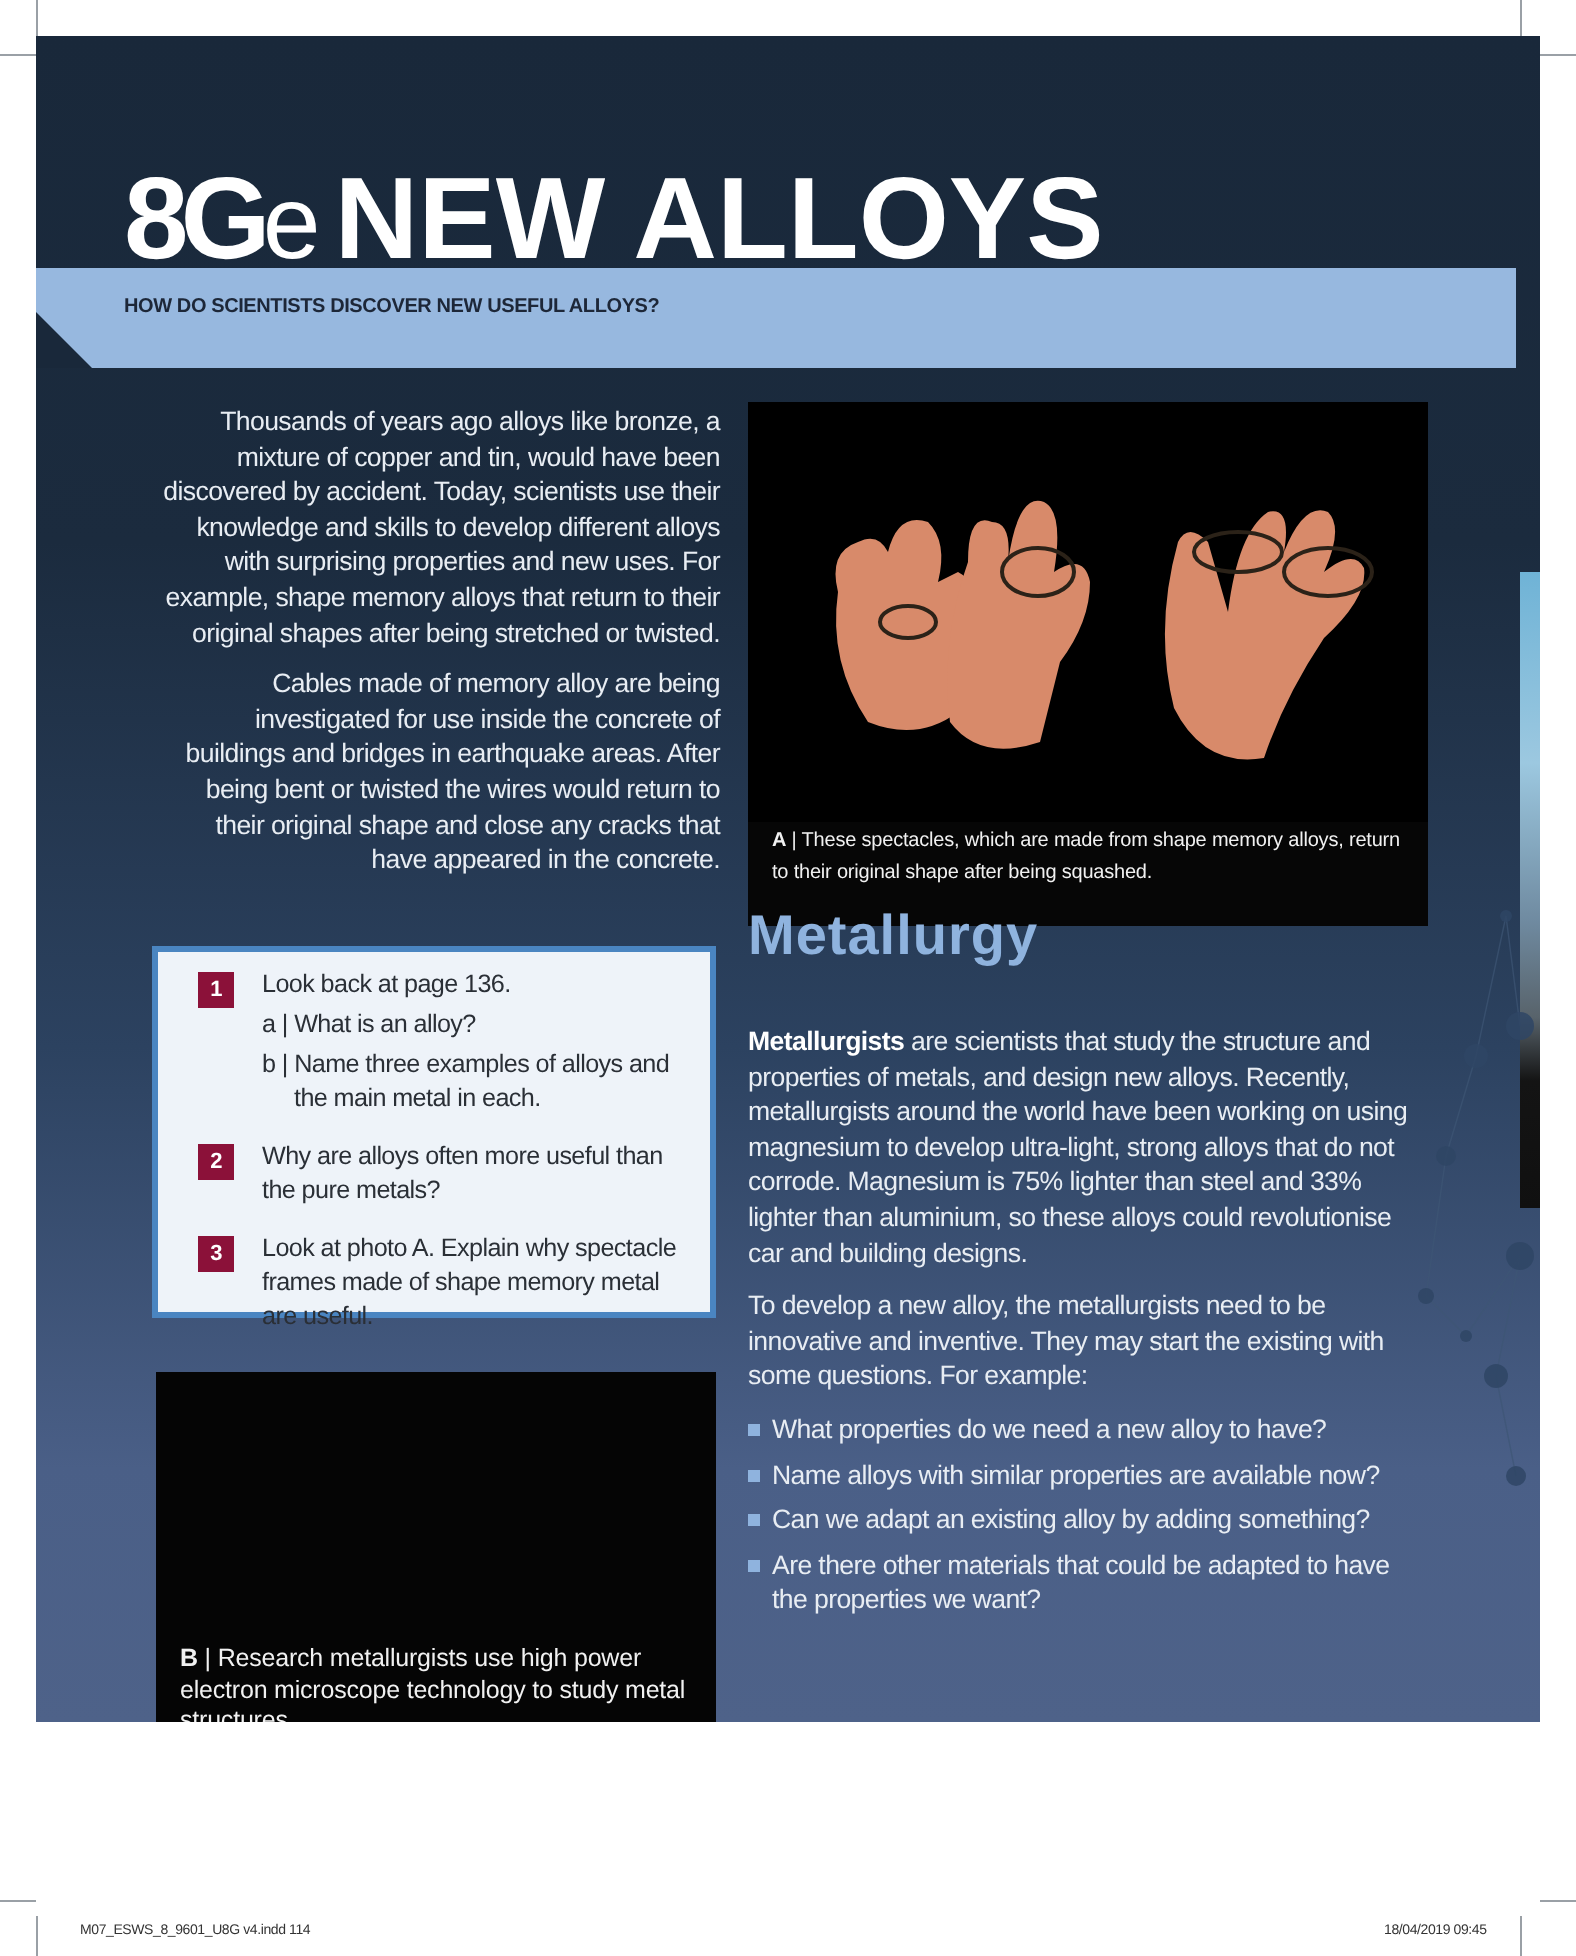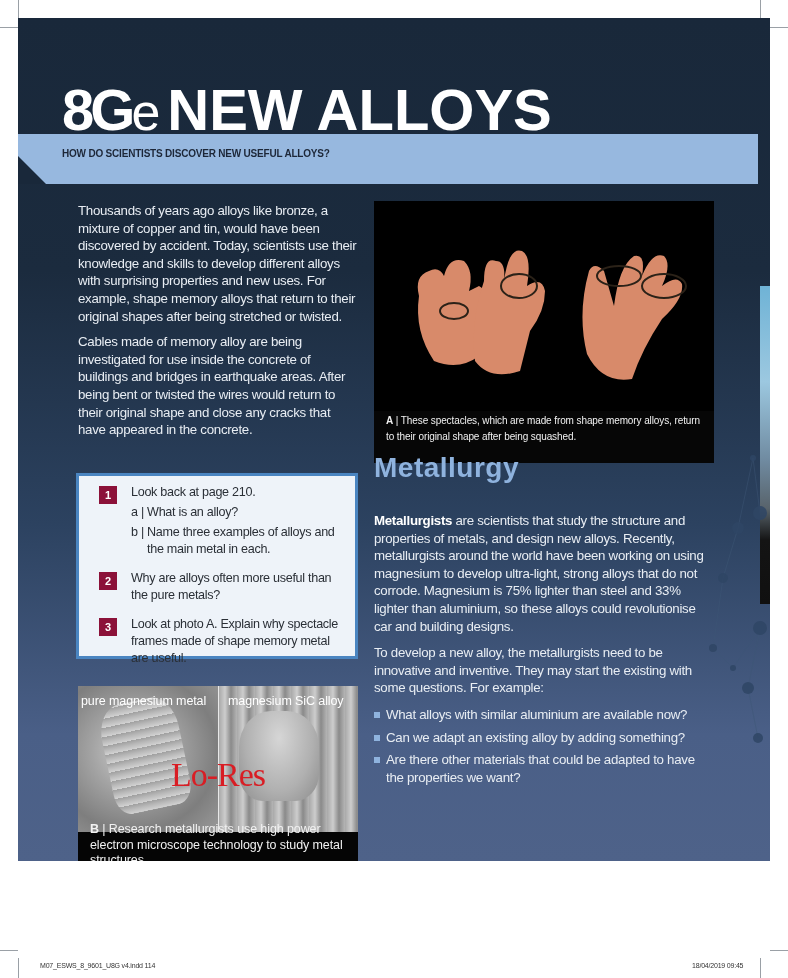--- a/index.html
+++ b/index.html
@@ -37,21 +37,21 @@
     position: absolute; left: 0; top: 116px; width: 740px; height: 50px;
     background: #97b8df;
   }
   .subtitle-text {
     position: absolute; left: 44px; top: 14px; font-size: 10px; font-weight: 700;
     color: #1d2738; letter-spacing: -0.2px; white-space: nowrap;
   }
 
   .body-text { color: #e8edf3; font-size: 13.3px; line-height: 17.6px; letter-spacing: -0.3px; }
 
-  .intro { position: absolute; left: 60px; top: 184px; width: 282px; }
+  .intro { position: absolute; left: 60px; top: 184px; width: 282px; text-align: right; }
   .intro p { margin-bottom: 8px; }
 
   
   .qbox {
     position: absolute; left: 58px; top: 455px; width: 282px; height: 186px;
     background: #eef3f9; border: 3px solid #4a85c1;
     padding: 8px 10px 6px 10px;
   }
   .q { position: relative; padding-left: 42px; color: #2a2f36; font-size: 12.6px; line-height: 17px; letter-spacing: -0.3px; }
   .q .num {
@@ -181,21 +181,21 @@
   </div>
 
   <div class="intro body-text">
     <p>Thousands of years ago alloys like bronze, a mixture of copper and tin, would have been discovered by accident. Today, scientists use their knowledge and skills to develop different alloys with surprising properties and new uses. For example, shape memory alloys that return to their original shapes after being stretched or twisted.</p>
     <p>Cables made of memory alloy are being investigated for use inside the concrete of buildings and bridges in earthquake areas. After being bent or twisted the wires would return to their original shape and close any cracks that have appeared in the concrete.</p>
   </div>
 
   <div class="qbox">
     <div class="q">
       <span class="num">1</span>
-      <div>Look back at page 210.</div>
+      <div>Look back at page 136.</div>
       <div class="sub">a | What is an alloy?</div>
       <div class="sub b">b | Name three examples of alloys and the main metal in each.</div>
     </div>
     <div class="q" style="margin-top:12px;">
       <span class="num">2</span>
       <div>Why are alloys often more useful than the pure metals?</div>
     </div>
     <div class="q" style="margin-top:12px;">
       <span class="num">3</span>
       <div>Look at photo A. Explain why spectacle frames made of shape memory metal are useful.</div>
@@ -219,37 +219,29 @@
     </svg>
     <div class="caption-band"><b>A</b><span> | These spectacles, which are made from shape memory alloys, return to their original shape after being squashed.</span></div>
   </div>
 
   <div class="section-heading">Metallurgy</div>
 
   <div class="metallurgy body-text">
     <p><b>Metallurgists</b><span> are scientists that study the structure and properties of metals, and design new alloys. Recently, metallurgists around the world have been working on using magnesium to develop ultra-light, strong alloys that do not corrode. Magnesium is 75% lighter than steel and 33% lighter than aluminium, so these alloys could revolutionise car and building designs.</span></p>
     <p>To develop a new alloy, the metallurgists need to be innovative and inventive. They may start the existing with some questions. For example:</p>
     <ul class="bullets">
-      <li><span class="sq"></span></li>
-      <li><span class="sq"></span><span>What alloys with similar aluminium are available now?</span></li>
+      <li><span class="sq"></span><span>What properties do we need a new alloy to have?</span></li>
+      <li><span class="sq"></span><span>Name alloys with similar properties are available now?</span></li>
       <li><span class="sq"></span><span>Can we adapt an existing alloy by adding something?</span></li>
       <li><span class="sq"></span></li>
       <li><span class="sq"></span><span>Are there other materials that could be adapted to have the properties we want?</span></li>
     </ul>
   </div>
 
   <div class="photo-b">
-    <div class="sem">
-      <div class="sem-left"></div>
-      <div class="sem-right"></div>
-      <div class="divider"></div>
-      <div class="label left">pure magnesium metal</div>
-      <div class="label right">magnesium SiC alloy</div>
-      <div class="watermark">Lo-Res</div>
-    </div>
     <div class="caption-band"><b>B</b><span> | Research metallurgists use high power electron microscope technology to study metal structures.</span></div>
   </div>
 
   <div class="pagenum-tab"></div>
   <div class="pagenum">114</div>
 </div>
 
 <div class="slug left">M07_ESWS_8_9601_U8G v4.indd   114</div>
 <div class="slug right">18/04/2019   09:45</div>
 

